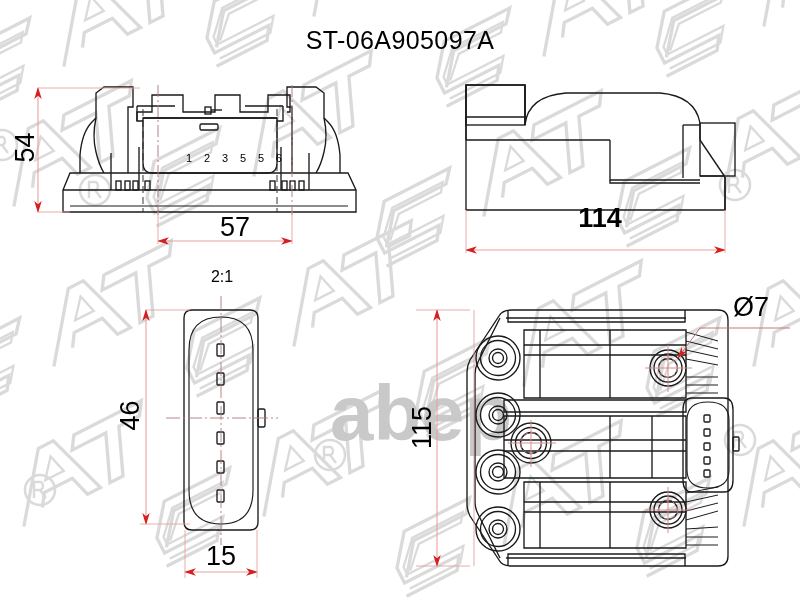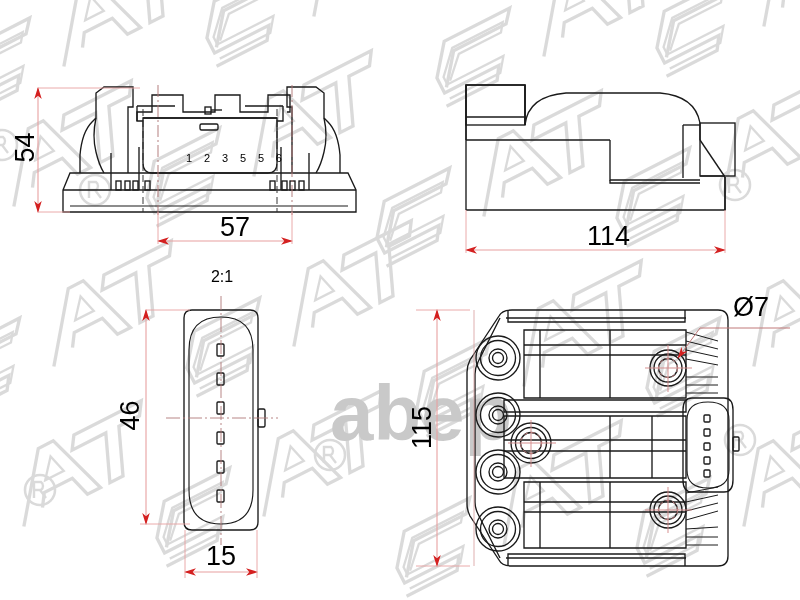--- a/index.html
+++ b/index.html
@@ -430,28 +430,29 @@
         <path d="M 416 310 L 470 310" stroke="#e8a0a0" stroke-width="0.9"></path>
         <path d="M 416 566 L 470 566" stroke="#e8a0a0" stroke-width="0.9"></path>
       </g>
       <g stroke="#d9a0a0" stroke-width="0.85">
         <path d="M 474 310 L 474 566"></path>
       </g>
 
     </g>
   </svg>
 
+  <div class="title-text">ST-06A905097A</div>
 
   <div class="dim-label sz-lg rot90" style="left:5px; top:132px; width:40px; text-align:center;">54</div>
 
   <div class="dim-label sz-lg" style="left:200px; top:212px; width:50px; text-align:right;">57</div>
 
   <div class="pinrow" style="left:186px; top:152px;">1 2 3 5 5 6</div>
 
-  <div class="dim-label sz-lg" style="left:570px; top:221px; width:60px; text-align:right;">114</div>
+  <div class="dim-label sz-lg" style="left:570px; top:203px; width:60px; text-align:center;font-weight:bold;">114</div>
 
   <div class="dim-label sz-md" style="left:197px; top:268px; width:50px; text-align:center;">2:1</div>
 
   <div class="dim-label sz-lg rot90" style="left:110px; top:400px; width:40px; text-align:center;">46</div>
 
   <div class="dim-label sz-lg" style="left:196px; top:541px; width:50px; text-align:center;">15</div>
 
   <div class="dim-label sz-lg rot90" style="left:400px; top:412px; width:44px; text-align:center;">115</div>
 
   <div class="dim-label sz-lg" style="left:733px; top:292px;">Ø7</div>

